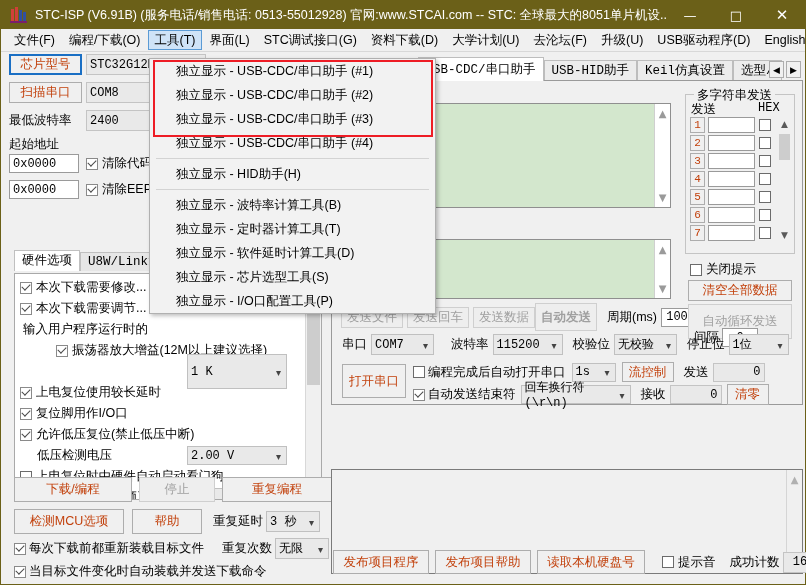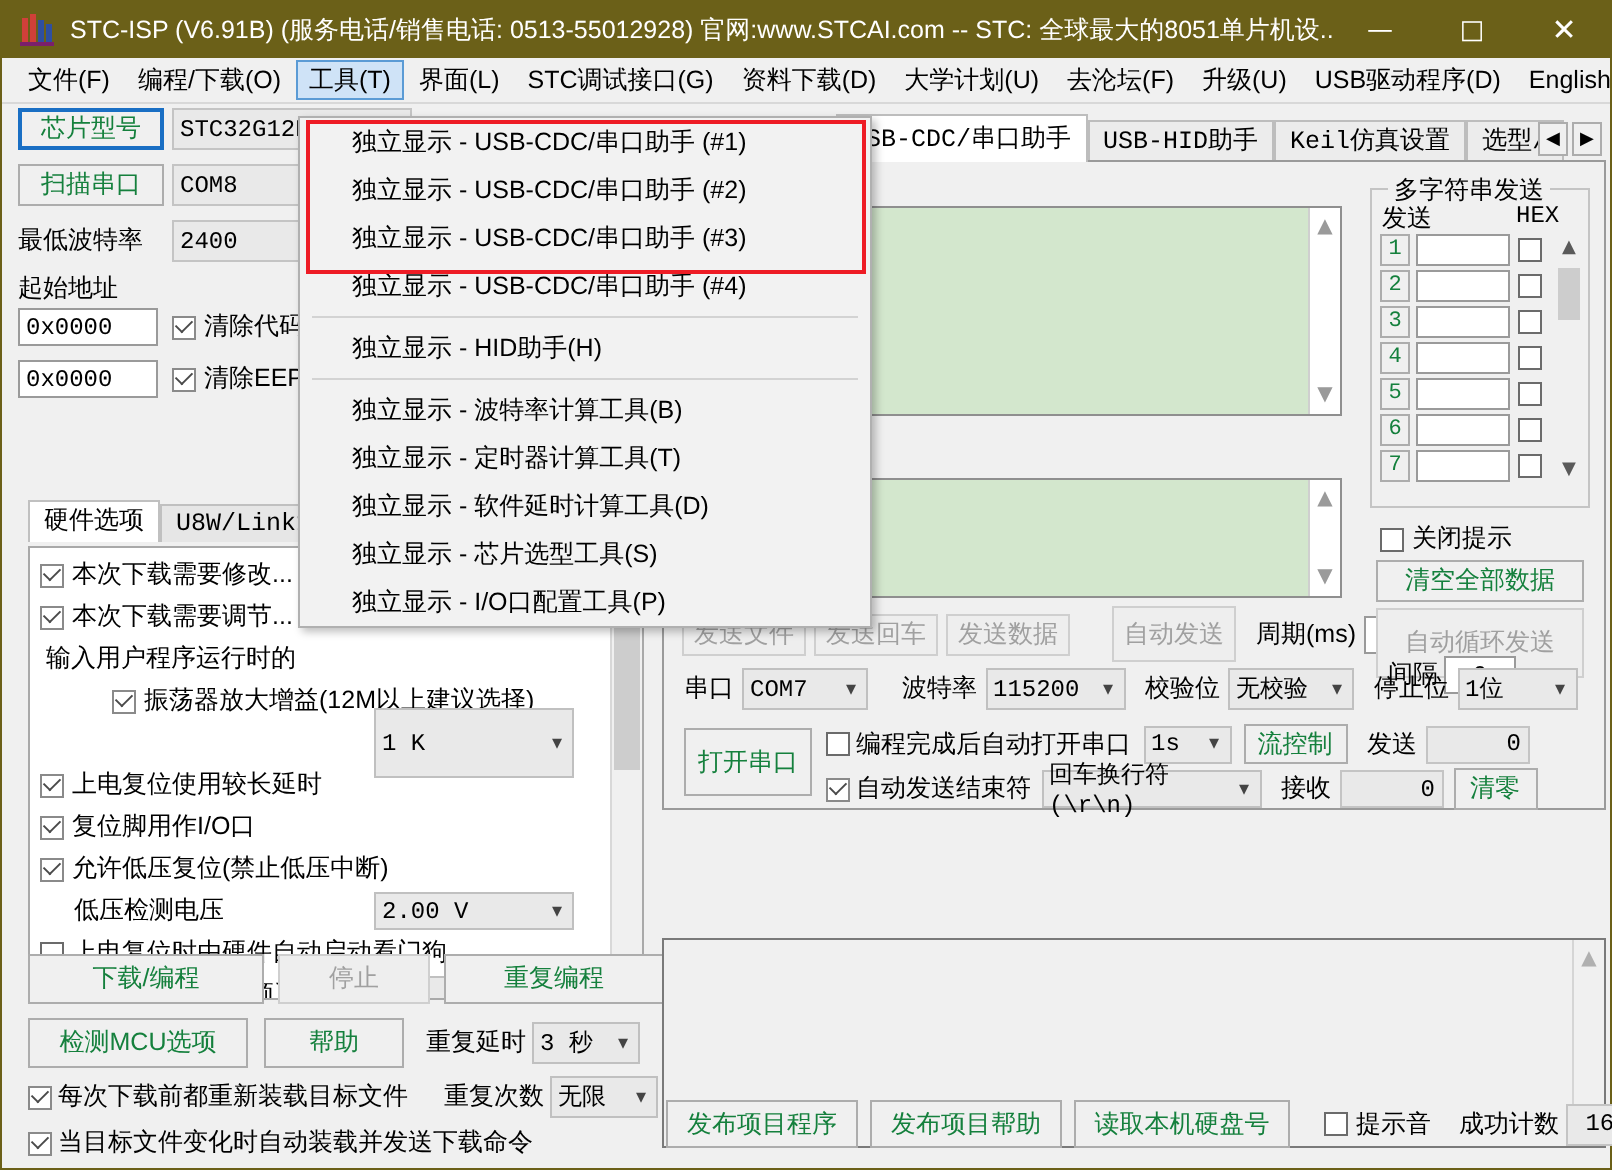--- a/index.html
+++ b/index.html
@@ -29,21 +29,21 @@
 
   
   .dropdown{position:absolute;left:148px;top:57px;width:285px;background:#f2f2f2;
             border:1px solid #b0b0b0;box-shadow:2px 2px 4px rgba(0,0,0,.25);z-index:40;}
   .dd-item{height:24px;line-height:24px;padding-left:26px;font-size:12.5px;white-space:nowrap;color:#000;}
   .dd-sep{height:1px;background:#d3d3d3;margin:3px 6px;}
   .redbox{position:absolute;left:152px;top:59px;width:280px;height:77px;
           border:2.5px solid #ee1c25;z-index:50;pointer-events:none;box-sizing:border-box;}
 
   
-  .btn{background:#f0f0f0;border:1px solid #adadad;font-size:12.5px;color:#15803d;
+  .btn{background:#f0f0f0;border:1px solid #adadad;font-size:12.5px;color:#c2410c;
        display:flex;align-items:center;justify-content:center;box-sizing:border-box;
        font-family:"Liberation Sans",sans-serif;}
   .btn.dis{color:#a0a0a0;background:#eeeeee;border-color:#cfcfcf;}
   .btn.mono{font-family:"Liberation Mono","DejaVu Sans Mono",monospace;}
   .inp{background:#fff;border:1px solid #9a9a9a;box-sizing:border-box;font-size:12px;
        display:flex;align-items:center;padding:0 3px;
        font-family:"Liberation Mono","DejaVu Sans Mono",monospace;}
   .inp.ro{background:#e9e9e9;border:1px solid #c4c4c4;}
   .sel{background:#e9e9e9;border:1px solid #c0c0c0;box-sizing:border-box;font-size:12px;
        display:flex;align-items:center;padding:0 3px;position:relative;
@@ -297,21 +297,21 @@
         <div class="sb">
           <div class="ar" style="top:2px;">▲</div>
           <div class="ar" style="bottom:2px;">▼</div>
         </div>
       </div>
 
       <div class="row" style="left:9px;top:222px;">
         <div class="btn dis" style="width:62px;height:21px;">发送文件</div>
         <div class="btn dis" style="margin-left:4px;width:62px;height:21px;">发送回车</div>
         <div class="btn dis" style="margin-left:4px;width:62px;height:21px;">发送数据</div>
-        <div class="btn dis" style="margin-left:21px;width:62px;height:28px;">自动发送</div>
+        <div class="btn dis" style="margin-left:0;width:62px;height:28px;font-weight:bold;">自动发送</div>
         <div class="lbl" style="margin-left:10px;">周期(ms)</div>
         <div class="inp mono" style="margin-left:4px;width:32px;height:19px;justify-content:center;">100</div>
       </div>
 
       <div class="fieldset" style="left:353px;top:13px;width:110px;height:160px;">
         <div class="legend">多字符串发送</div>
         <div style="position:absolute;left:5px;top:6px;font-size:12.5px;">发送</div>
         <div style="position:absolute;left:72px;top:6px;font-size:12px;font-family:'Liberation Mono',monospace;">HEX</div>
         <div id="ms-rows">
             <div style="position: absolute; left: 4px; top: 22px; display: flex; align-items: center;">

